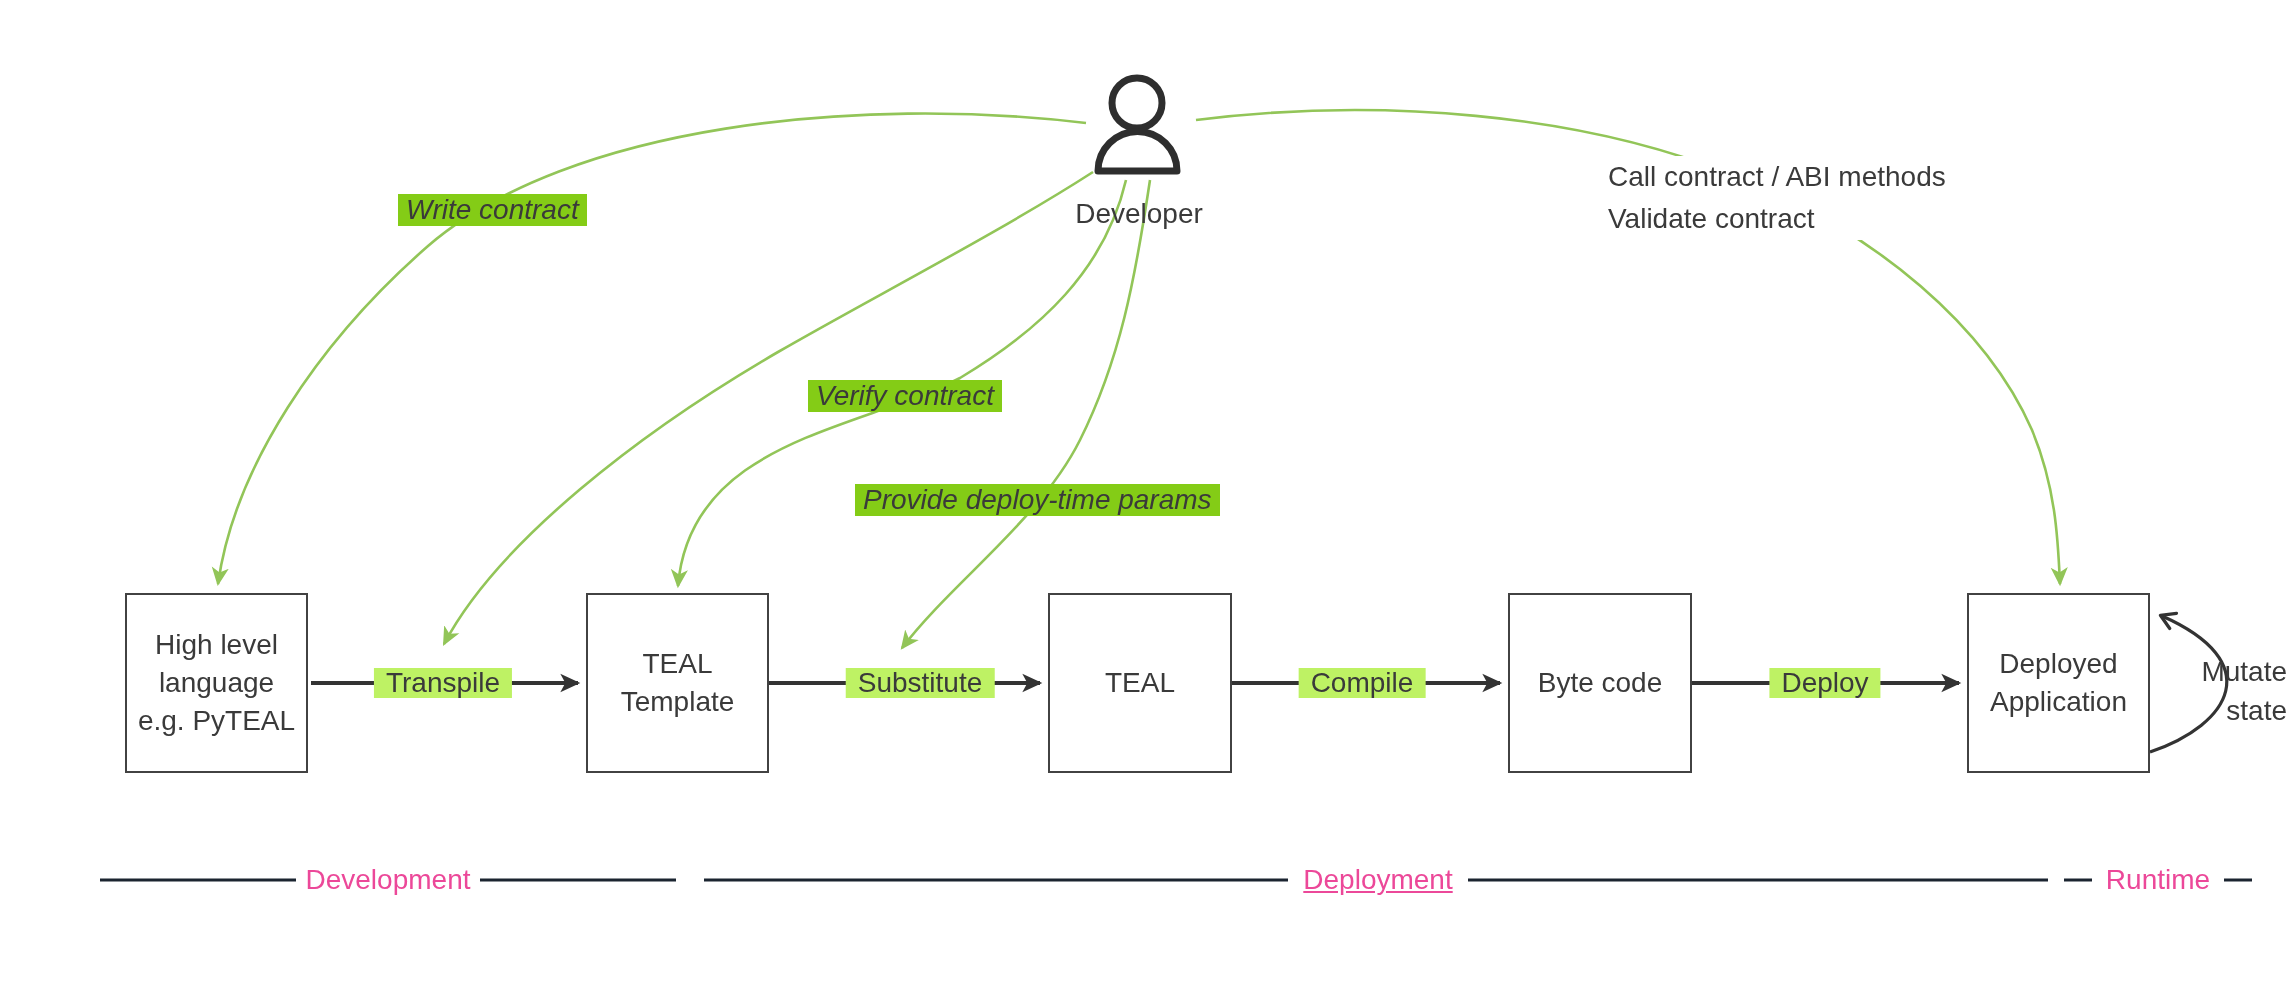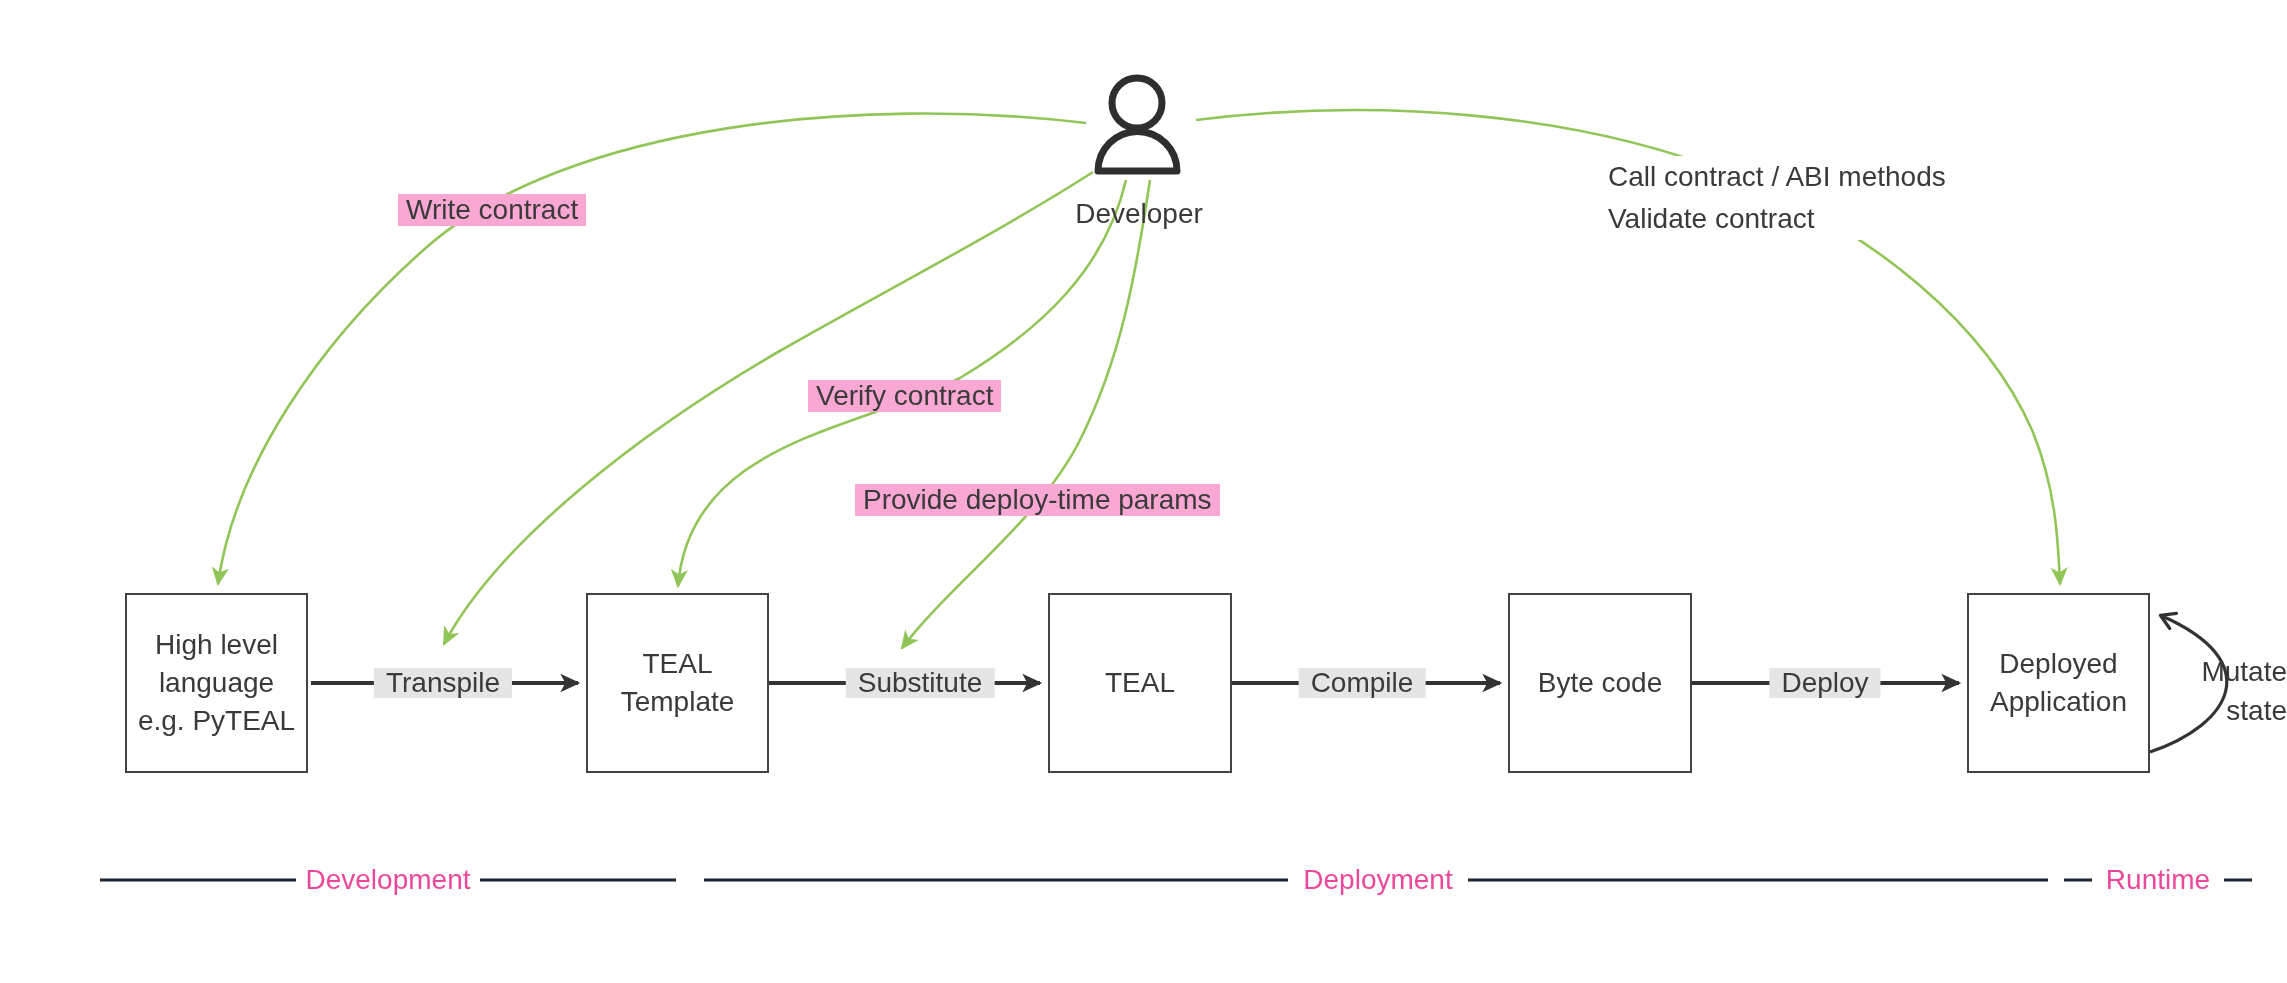--- a/index.html
+++ b/index.html
@@ -12,36 +12,36 @@
     overflow:hidden;
   }
   .layer{position:absolute;left:0;top:0;width:2287px;height:983px;}
   .lbl{
     position:absolute;
     font-size:28px;
     line-height:32px;
     white-space:nowrap;
     color:#3a3a3a;
   }
-  .bgwhite{background:#f9a8d4;padding:0 8px;}
+  .bgwhite{background:#84cc16;padding:0 8px;font-style:italic;}
   .node{
     position:absolute;
     top:593px;height:180px;
     box-sizing:border-box;
     border:2px solid #424242;
     background:#ffffff;
     display:flex;align-items:center;justify-content:center;
     text-align:center;
     font-size:28px;line-height:38px;
     white-space:pre-line;
   }
   .flow-label{
     position:absolute;top:668px;
     transform:translateX(-50%);
-    background:#e5e5e5;padding:0 12px;
+    background:#bef264;padding:0 12px;
     font-size:28px;line-height:30px;
     white-space:nowrap;
   }
   .phase-label{
     position:absolute;top:864px;
     transform:translateX(-50%);
     font-size:28px;line-height:32px;
     color:#ec4899;
     white-space:nowrap;
   }
@@ -139,16 +139,16 @@
 
   <div class="flow-label" style="left:443px;">Transpile</div>
   <div class="flow-label" style="left:920px;">Substitute</div>
   <div class="flow-label" style="left:1362px;">Compile</div>
   <div class="flow-label" style="left:1825px;">Deploy</div>
 
   <div class="mutate">Mutate
 state</div>
 
   <div class="phase-label" style="left:388px;">Development</div>
-  <div class="phase-label" style="left:1378px;">Deployment</div>
+  <div class="phase-label" style="left:1378px;text-decoration:underline;">Deployment</div>
   <div class="phase-label" style="left:2158px;">Runtime</div>
 
 </div>
 
 </body></html>

